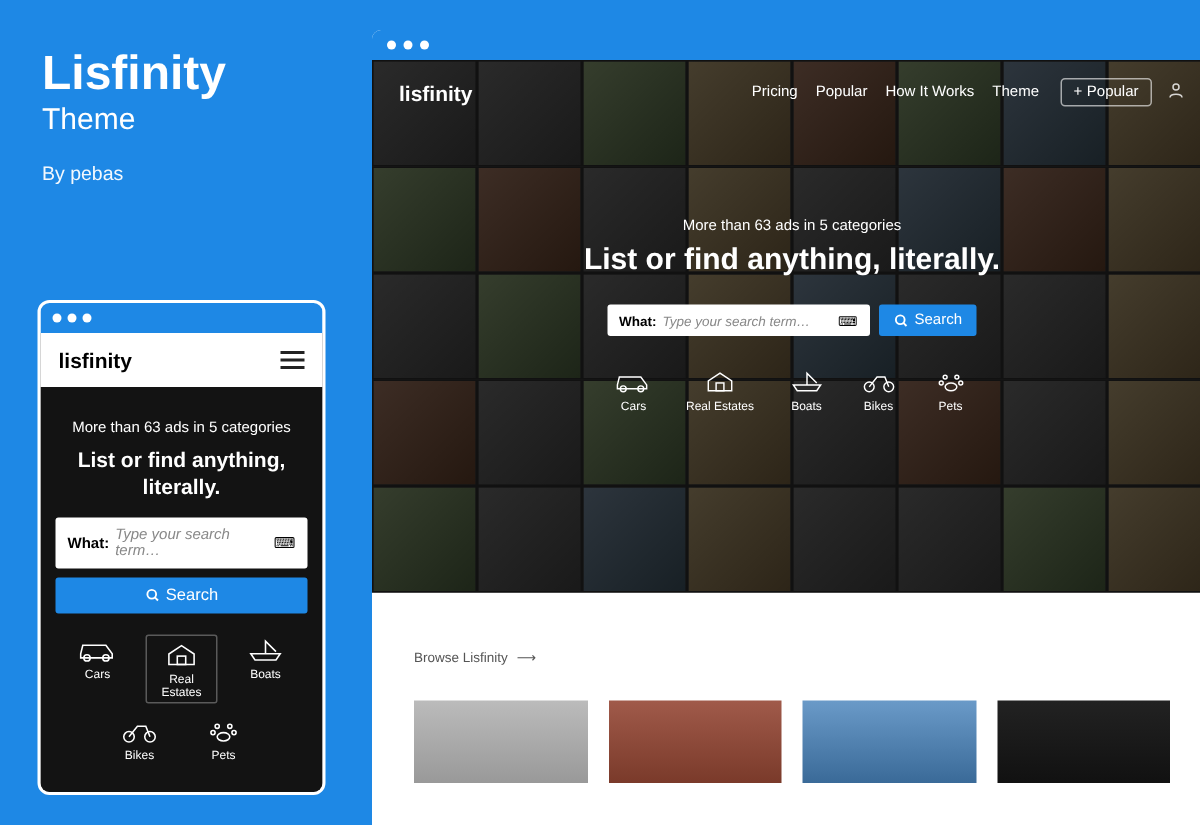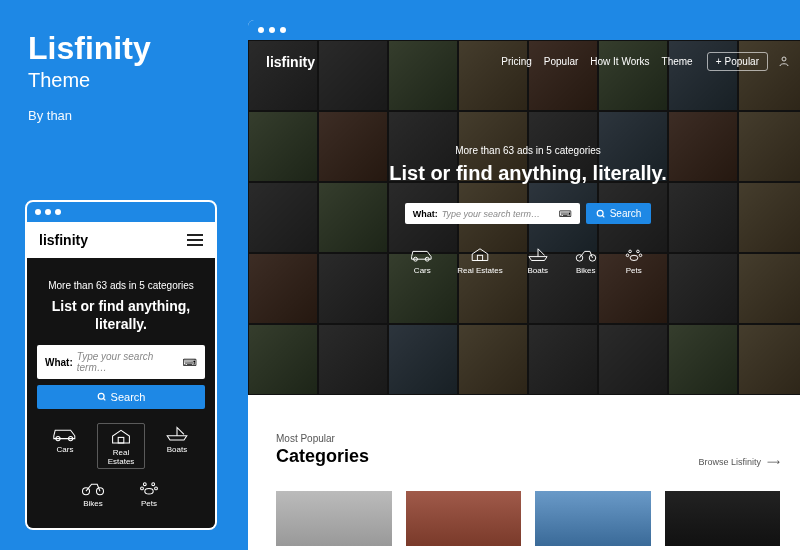--- a/index.html
+++ b/index.html
@@ -71,21 +71,21 @@
 .lower-card:nth-child(2){background: linear-gradient(#a05a4a,#7a3a2a);}
 .lower-card:nth-child(3){background: linear-gradient(#6a9ac8,#3a6a98);}
 .lower-card:nth-child(4){background: linear-gradient(#222,#111);}
 </style>
 </head>
 <body>
 
 <div class="sidebar">
   <div class="sidebar-title">Lisfinity</div>
   <div class="sidebar-subtitle">Theme</div>
-  <div class="sidebar-author">By than</div>
+  <div class="sidebar-author">By pebas</div>
 </div>
 
 <div class="mobile-frame">
   <div class="mobile-titlebar">
     <span></span>
     <span></span>
     <span></span>
   </div>
   <div class="mobile-content">
     <div class="mobile-header">
@@ -283,24 +283,20 @@
               <circle cx="30" cy="14" r="2"></circle>
               <ellipse cx="20" cy="18" rx="6" ry="4"></ellipse>
             </svg>
           <div>Pets</div>
         </div>
       </div>
     </div>
   </div>
   <div class="desktop-lower">
     <div class="lower-row">
-      <div>
-        <div class="lower-label">Most Popular</div>
-        <div class="lower-title">Categories</div>
-      </div>
       <div class="lower-browse">
         <span>Browse Lisfinity</span>
         <span>⟶</span>
       </div>
     </div>
     <div class="lower-cards">
       <div class="lower-card"></div>
       <div class="lower-card"></div>
       <div class="lower-card"></div>
       <div class="lower-card"></div>

